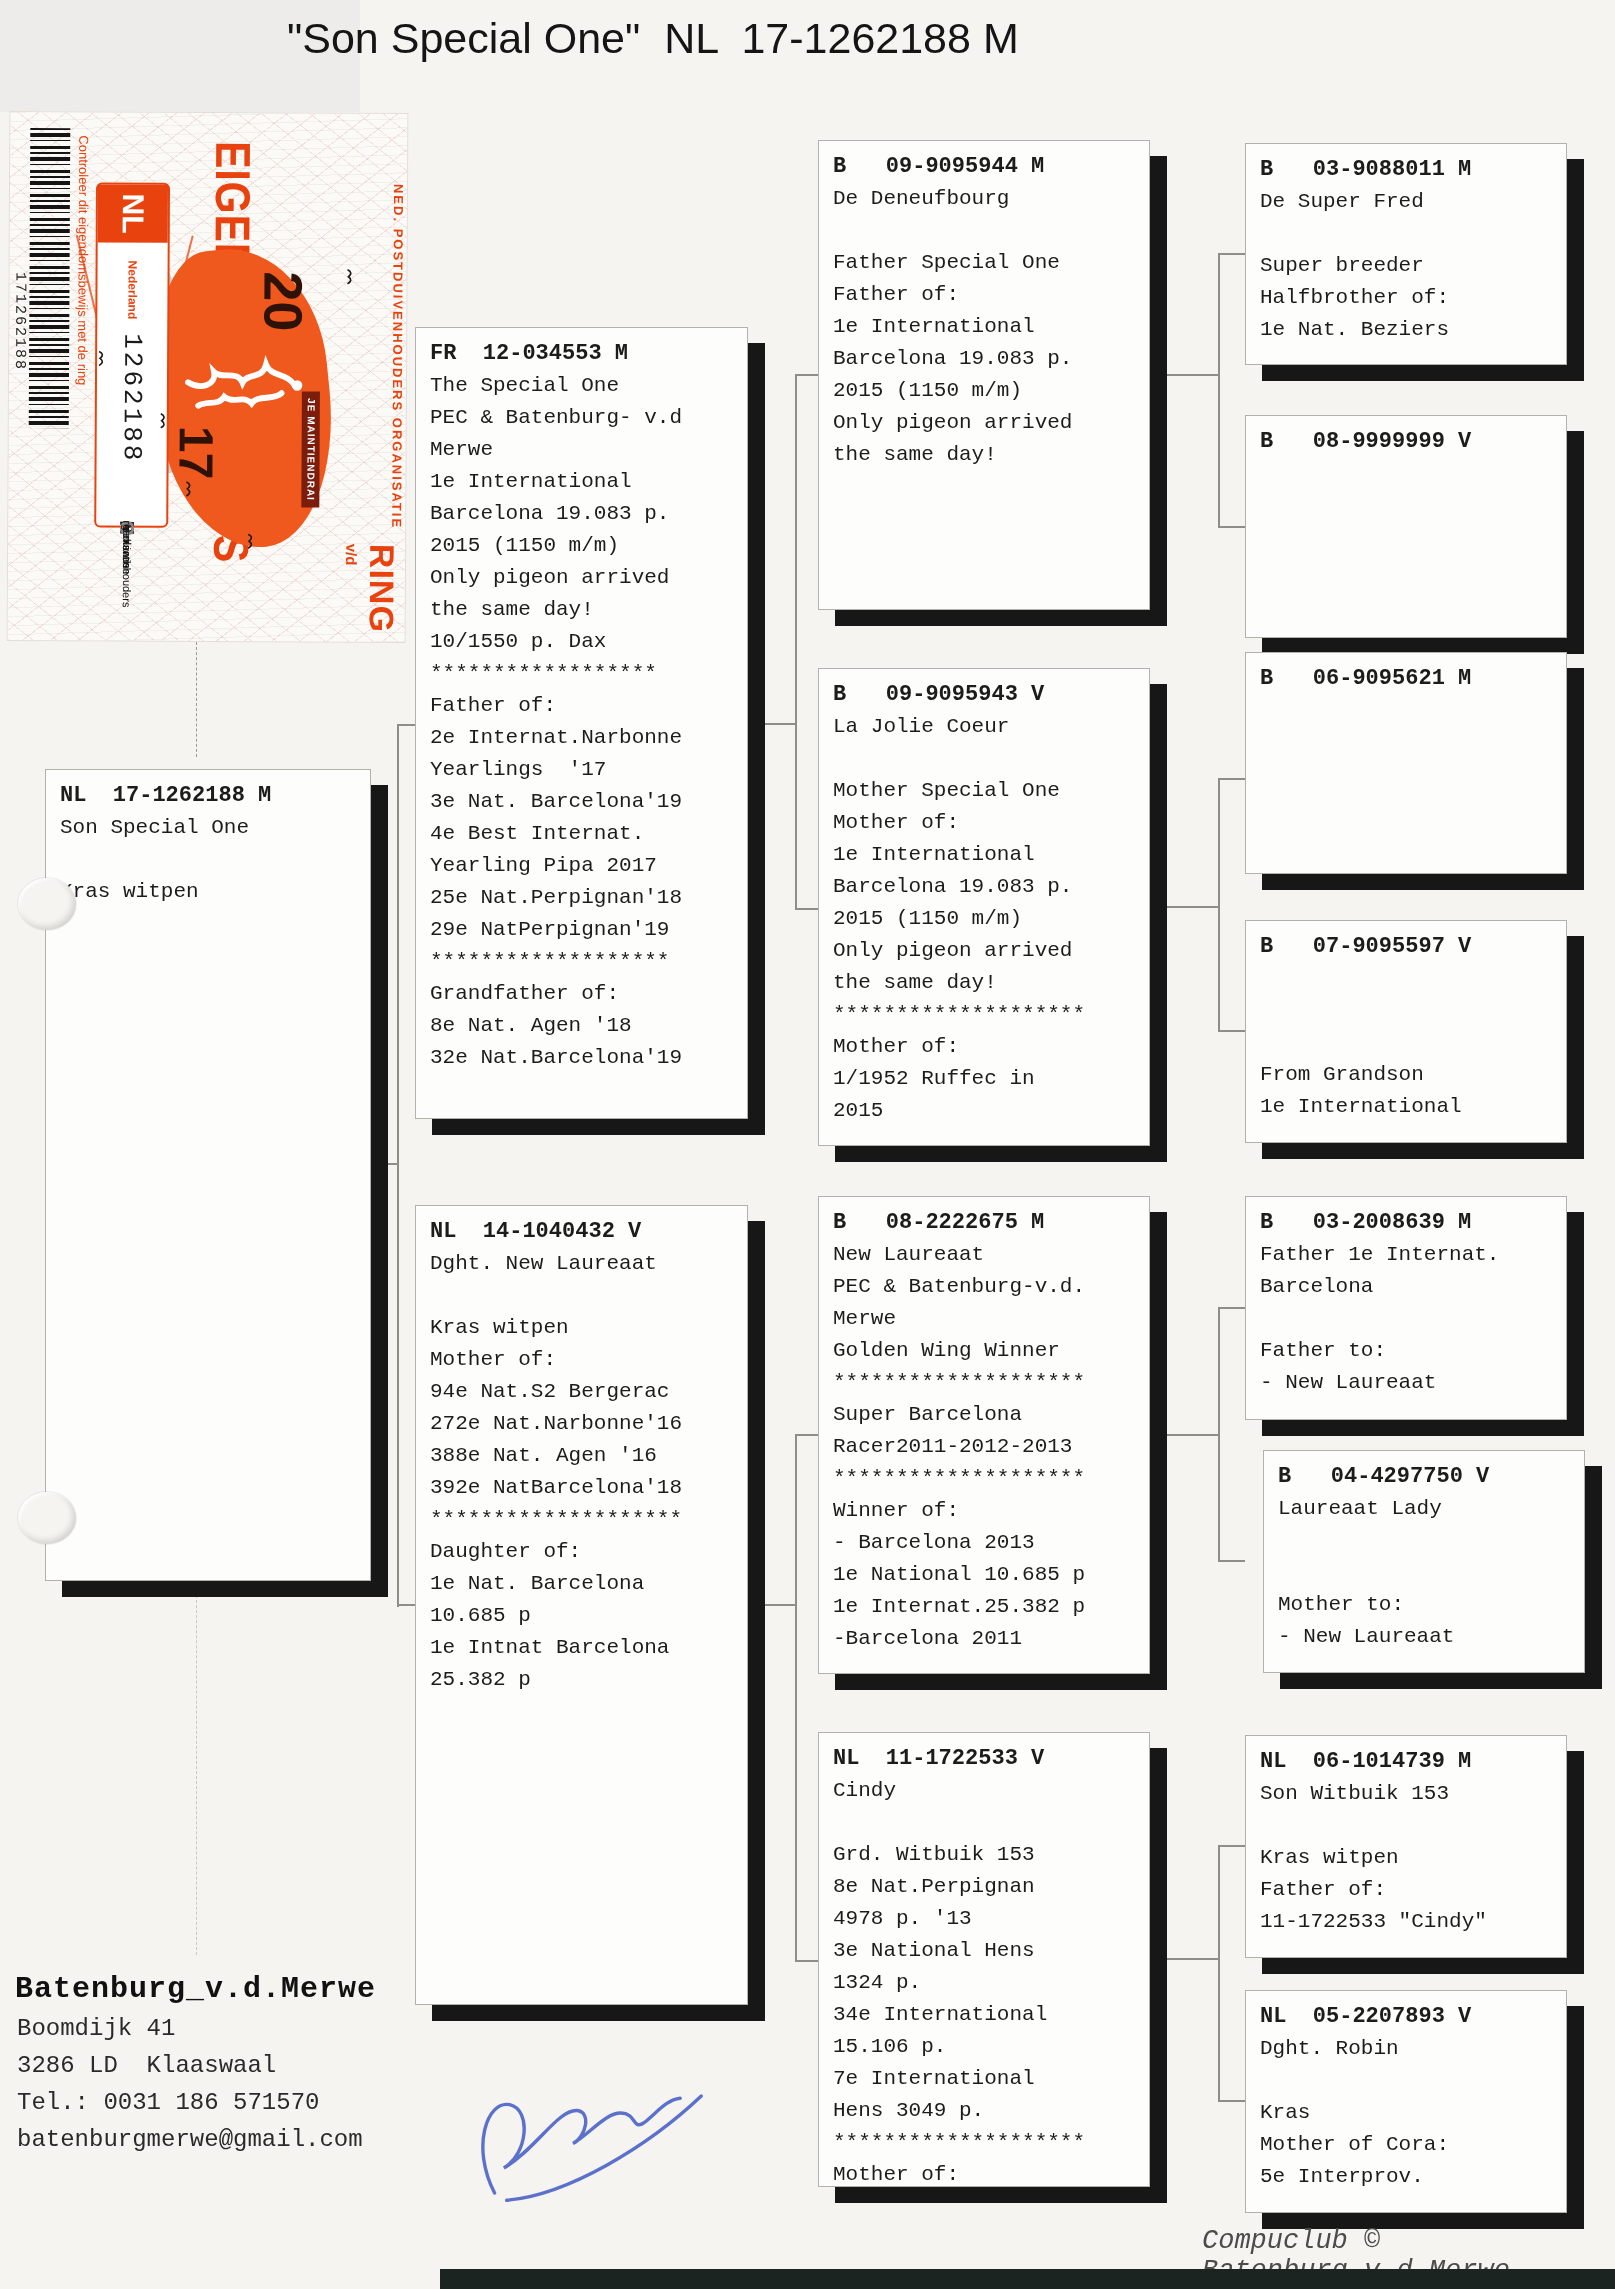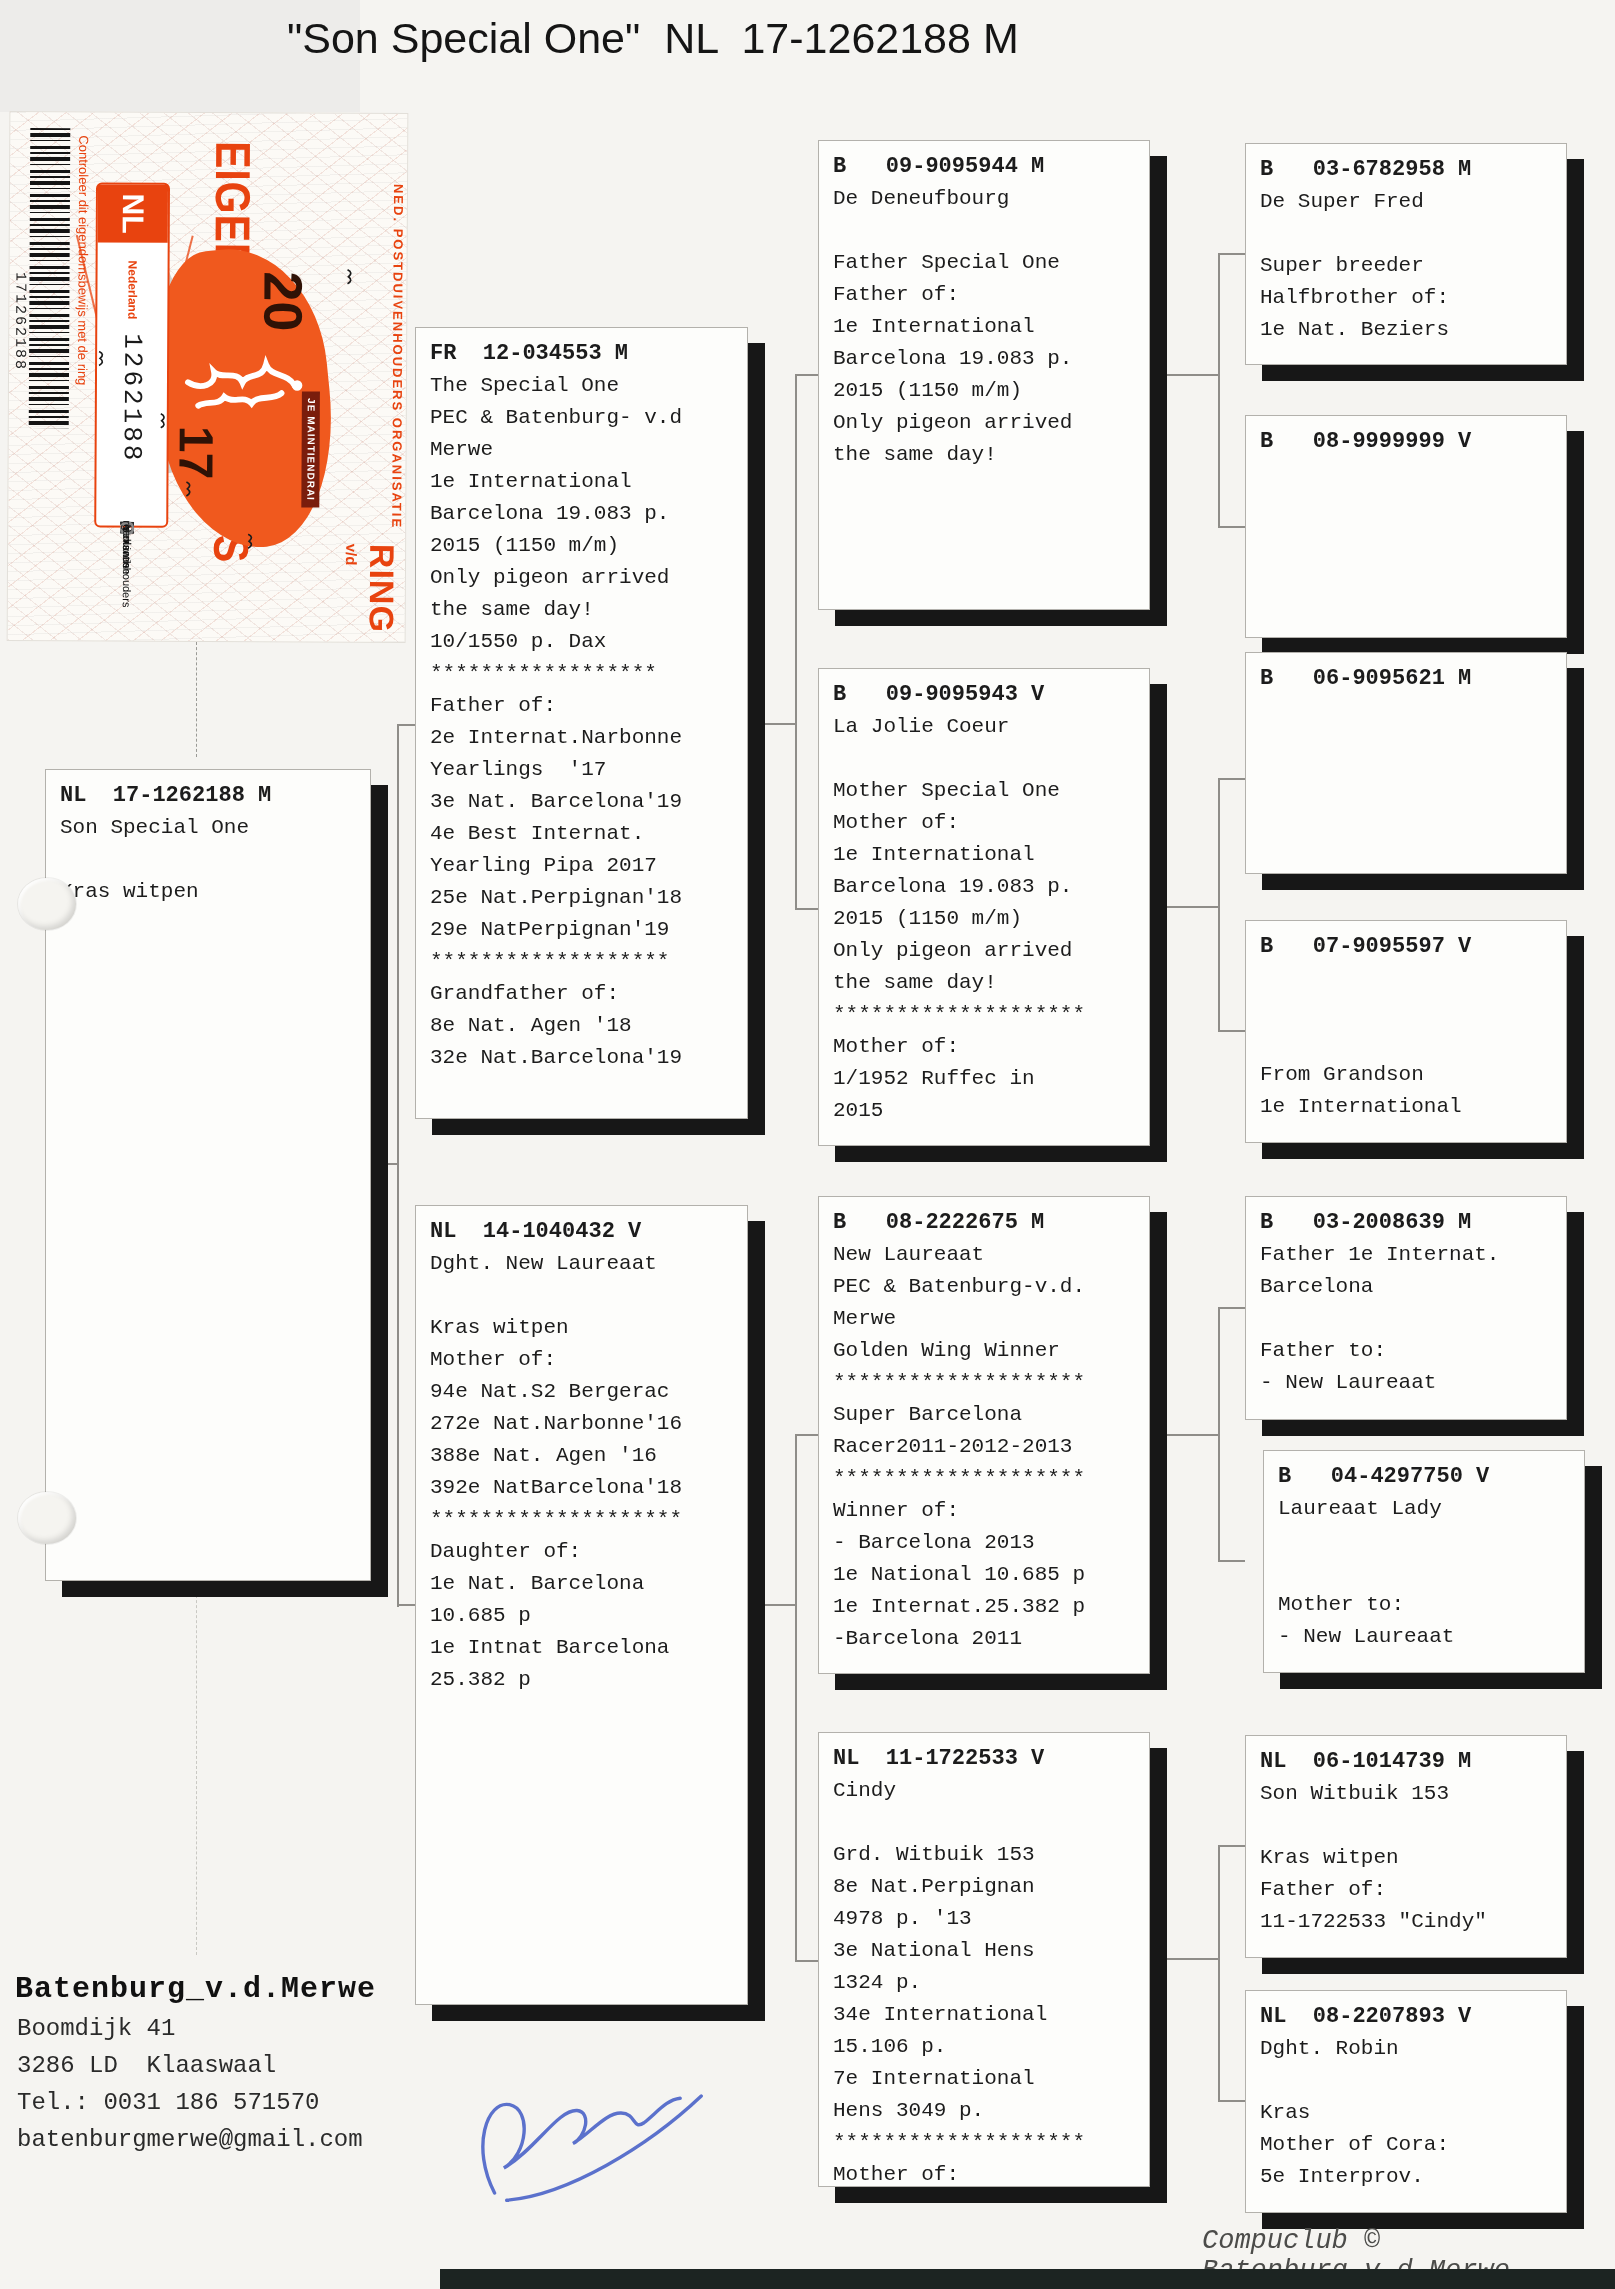--- a/index.html
+++ b/index.html
@@ -272,21 +272,21 @@
 3e National Hens
 1324 p.
 34e International
 15.106 p.
 7e International
 Hens 3049 p.
 ********************
 Mother of:</div>
   </div>
   <div class="pbox b7">
-    <div class="ring">B   03-6782958 M</div>
+    <div class="ring">B   03-9088011 M</div>
     <div class="body">De Super Fred
 
 Super breeder
 Halfbrother of:
 1e Nat. Beziers</div>
   </div>
   <div class="pbox b8">
     <div class="ring">B   08-9999999 V</div>
   </div>
   <div class="pbox b9">
@@ -318,21 +318,21 @@
   </div>
   <div class="pbox b13">
     <div class="ring">NL  06-1014739 M</div>
     <div class="body">Son Witbuik 153
 
 Kras witpen
 Father of:
 11-1722533 "Cindy"</div>
   </div>
   <div class="pbox b14">
-    <div class="ring">NL  08-2207893 V</div>
+    <div class="ring">NL  05-2207893 V</div>
     <div class="body">Dght. Robin
 
 Kras
 Mother of Cora:
 5e Interprov.</div>
   </div>
 
   <div class="hole" style="top:878px;"></div>
   <div class="hole" style="top:1492px;"></div>
 

